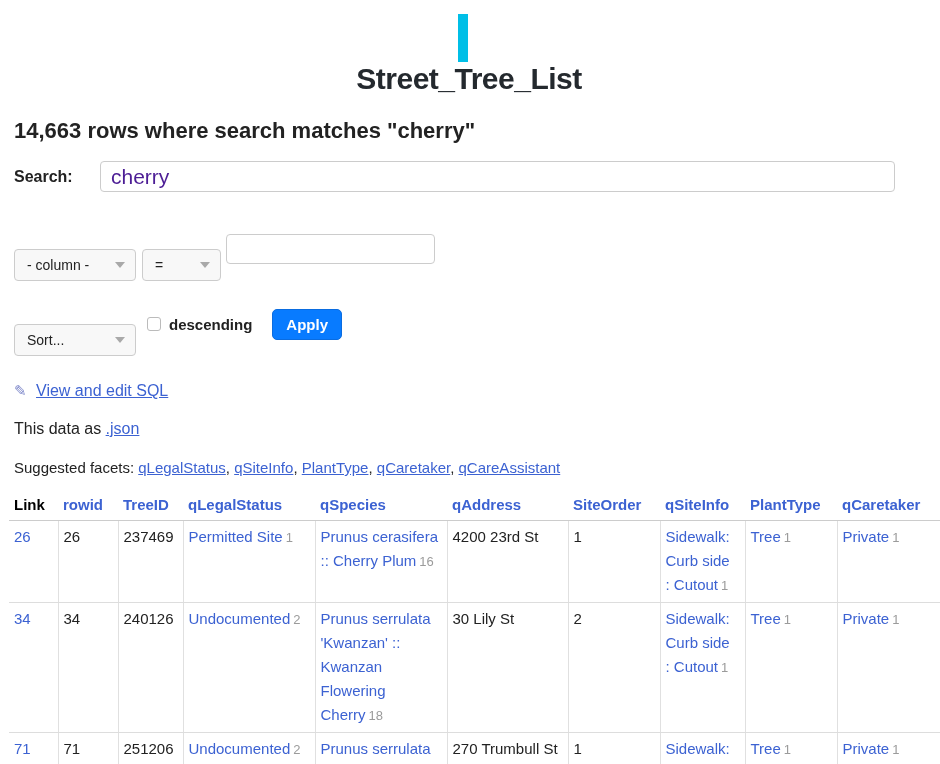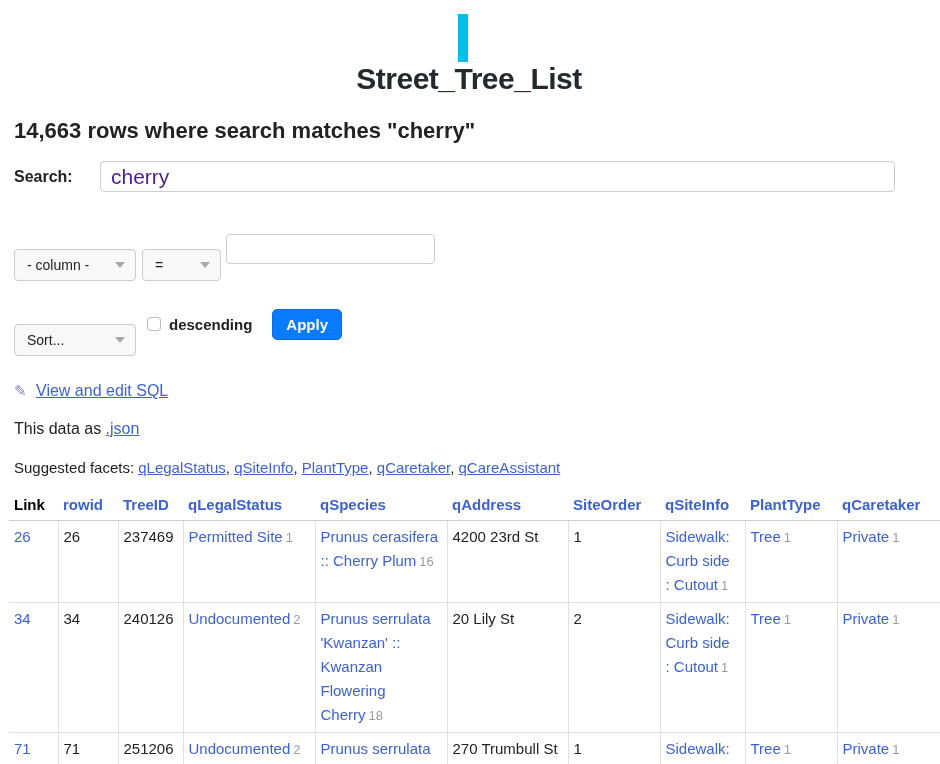--- a/index.html
+++ b/index.html
@@ -157,21 +157,21 @@
         <td><a>Sidewalk: Curb side : Cutout</a><span class="count">1</span></td>
         <td><a>Tree</a><span class="count">1</span></td>
         <td><a>Private</a><span class="count">1</span></td>
       </tr>
       <tr>
         <td><a>34</a></td>
         <td>34</td>
         <td>240126</td>
         <td><a>Undocumented</a><span class="count">2</span></td>
         <td><a>Prunus serrulata 'Kwanzan' :: Kwanzan Flowering Cherry</a><span class="count">18</span></td>
-        <td>20 Lily St</td>
+        <td>30 Lily St</td>
         <td>2</td>
         <td><a>Sidewalk: Curb side : Cutout</a><span class="count">1</span></td>
         <td><a>Tree</a><span class="count">1</span></td>
         <td><a>Private</a><span class="count">1</span></td>
       </tr>
       <tr>
         <td><a>71</a></td>
         <td>71</td>
         <td>251206</td>
         <td><a>Undocumented</a><span class="count">2</span></td>

